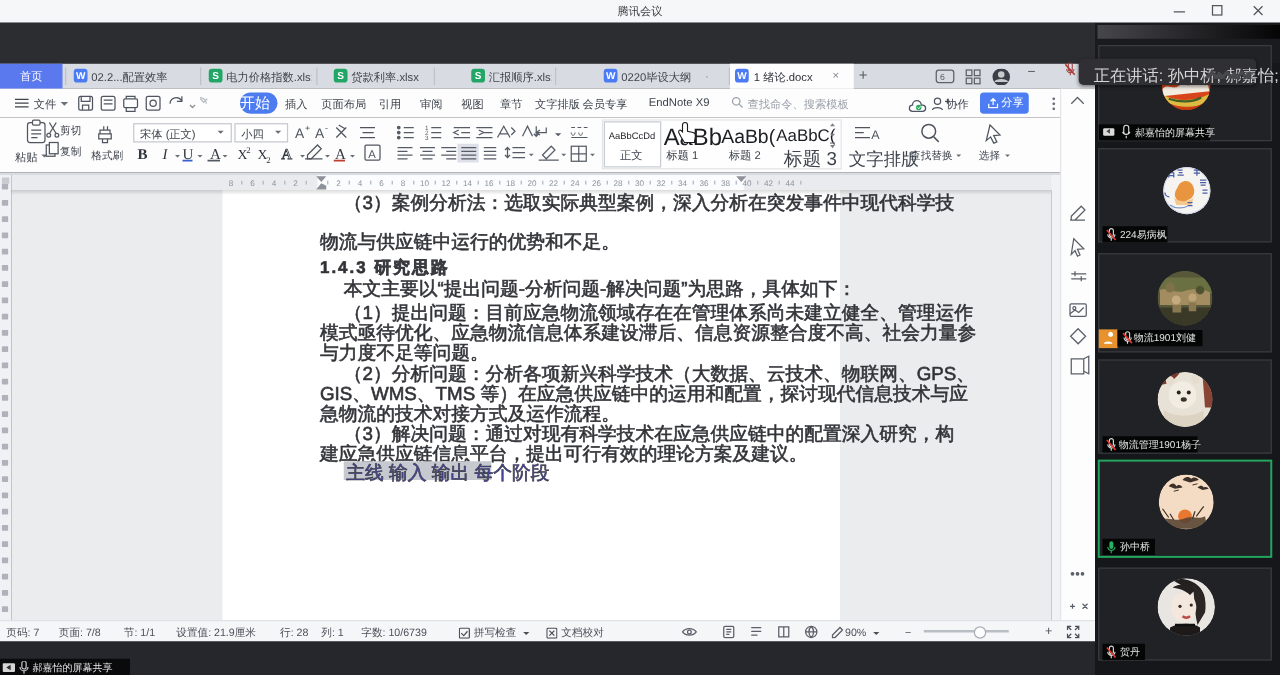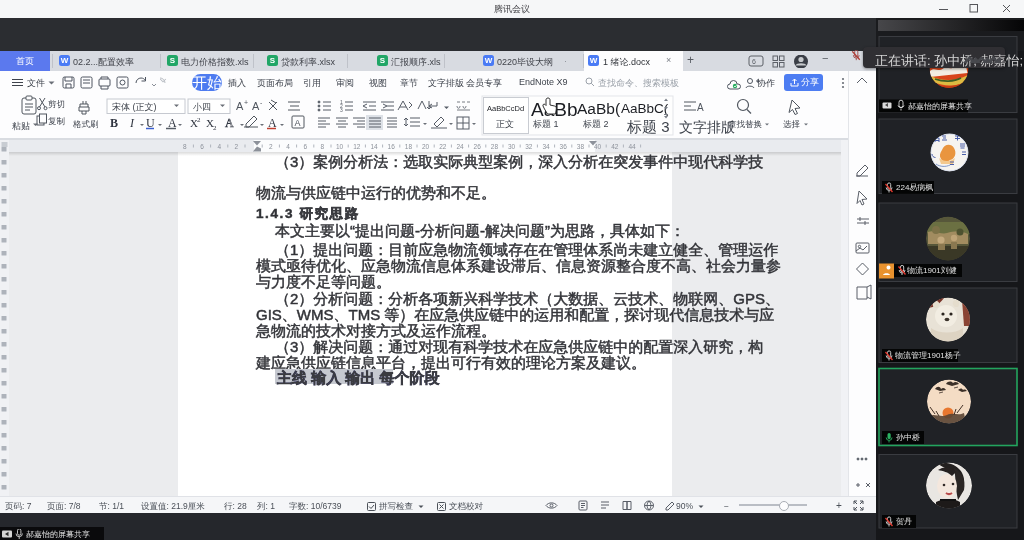--- a/index.html
+++ b/index.html
@@ -15,21 +15,21 @@
 #tabbar{left:0;top:50.5px;width:876px;height:20px;background:#d8dbe1;}
 .tabsep{position:absolute;top:53.5px;height:14px;width:1px;background:#bfc2c9;}
 .dtab{position:absolute;top:50.5px;height:20px;font-size:9px;color:#40434a;}
 .dtab .ic{position:absolute;top:4.5px;width:11px;height:11px;border-radius:2.5px;color:#fff;font-size:8px;font-weight:bold;text-align:center;line-height:11px;}
 .dtab .tt{position:absolute;top:5px;white-space:nowrap;overflow:hidden;}
 #hometab{position:absolute;left:0;top:50.5px;width:50px;height:20px;background:#5b79ee;color:#fff;font-size:9px;text-align:center;line-height:20px;}
 #activetab{position:absolute;left:584px;top:50.5px;width:99px;height:20px;background:#fdfdfe;}
 
 #menurow{left:0;top:70.5px;width:876px;height:23.5px;background:#fdfdfe;}
 .mi{position:absolute;top:76.5px;font-size:9px;color:#3e434c;white-space:nowrap;}
-#startpill{position:absolute;left:192px;top:73.5px;width:30px;height:17px;background:#4d7bf0;border-radius:9px;color:#fff;font-size:15px;text-align:left;line-height:17px;}
+#startpill{position:absolute;left:192px;top:73.5px;width:30px;height:17px;background:#4d7bf0;border-radius:9px;color:#fff;font-size:12px;text-align:left;line-height:17px;}
 #sharebtn{position:absolute;left:784px;top:73.5px;width:39px;height:17px;background:#4d7df2;border-radius:3px;color:#fff;font-size:9px;text-align:center;line-height:17px;}
 
 #ribbon{left:0;top:94px;width:876px;height:44px;background:#fdfdfe;}
 #ribdiv{left:0;top:138px;width:876px;height:1.5px;background:#d9dce1;}
 
 #ruler{left:9px;top:139.5px;width:839px;height:12px;background:#e9ebef;}
 #rulerwhite{left:254px;top:139.5px;width:341px;height:12px;background:#fbfcfd;}
 #vruler{left:0;top:139.5px;width:9px;height:356.5px;background:#f0f1f4;}
 
 #docarea{left:9px;top:151.5px;width:832px;height:344.5px;background:#ebecee;}
@@ -349,21 +349,21 @@
 <div class="docline" style="left:275px;top:240.6px">（1）提出问题：目前应急物流领域存在在管理体系尚未建立健全、管理运作</div>
 <div class="docline" style="left:256px;top:256.7px">模式亟待优化、应急物流信息体系建设滞后、信息资源整合度不高、社会力量参</div>
 <div class="docline" style="left:256px;top:273.1px">与力度不足等问题。</div>
 <div class="docline" style="left:275px;top:289.5px">（2）分析问题：分析各项新兴科学技术（大数据、云技术、物联网、GPS、</div>
 <div class="docline" style="left:256px;top:305.6px">GIS、WMS、TMS 等）在应急供应链中的运用和配置，探讨现代信息技术与应</div>
 <div class="docline" style="left:256px;top:321.7px">急物流的技术对接方式及运作流程。</div>
 <div class="docline" style="left:275px;top:337.8px">（3）解决问题：通过对现有科学技术在应急供应链中的配置深入研究，构</div>
 <div class="docline" style="left:256px;top:353.9px">建应急供应链信息平台，提出可行有效的理论方案及建议。</div>
 <div class="docline" style="left:256px;top:204.5px;font-size:13.5px;font-weight:bold;letter-spacing:1.6px">1.4.3 研究思路</div>
 <div class="abs" style="left:275px;top:368.5px;width:118px;height:15px;background:#c6c9d0"></div>
-<div class="docline" style="left:277px;top:368.8px;color:#4646b4;font-weight:bold">主线 输入 输出 每个阶段</div>
+<div class="docline" style="left:277px;top:368.8px;color:#4646b4;font-weight:normal">主线 输入 输出 每个阶段</div>
 
 <div class="abs" id="statusbar"></div>
 <span class="st" style="left:5px">页码: 7</span>
 <span class="st" style="left:47px">页面: 7/8</span>
 <span class="st" style="left:99px">节: 1/1</span>
 <span class="st" style="left:141px">设置值: 21.9厘米</span>
 <span class="st" style="left:224px">行: 28</span>
 <span class="st" style="left:257px">列: 1</span>
 <span class="st" style="left:289px">字数: 10/6739</span>
 <svg class="abs" style="left:367px;top:502px" width="9" height="9" viewBox="0 0 9 9" fill="none" stroke="#4b5058">

